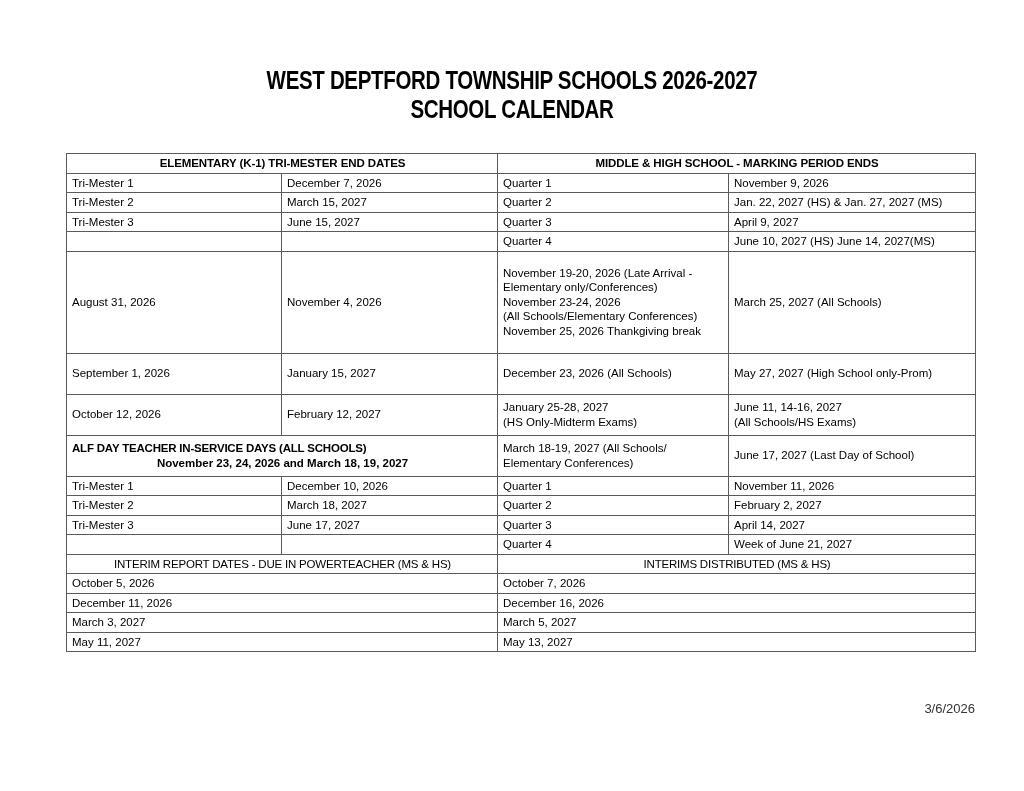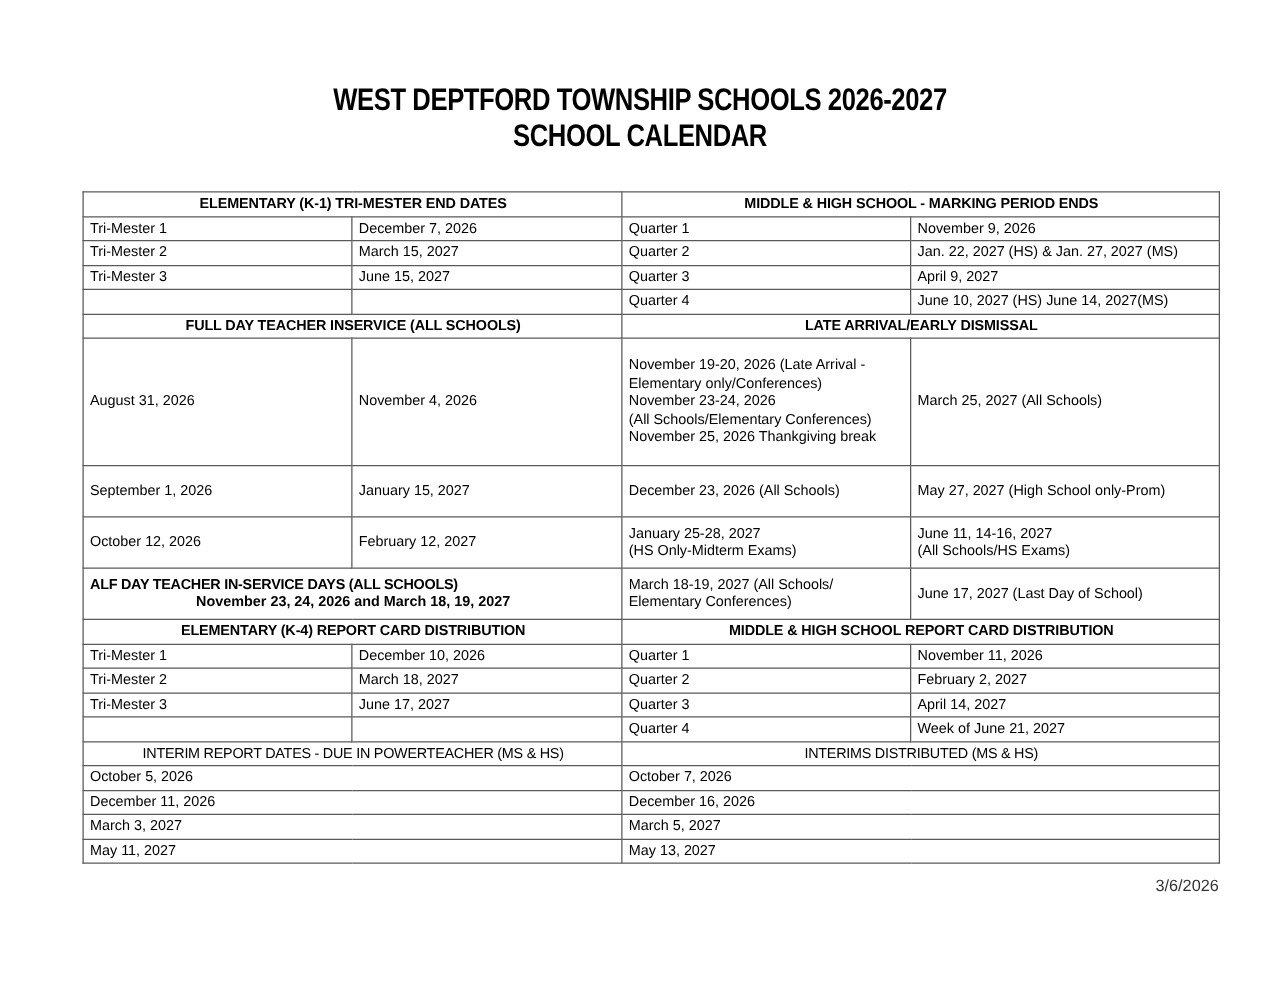--- a/index.html
+++ b/index.html
@@ -119,24 +119,20 @@
         <td>Quarter 3</td>
         <td>April 9, 2027</td>
       </tr>
       <tr class="row-h">
         <td></td>
         <td></td>
         <td>Quarter 4</td>
         <td>June 10, 2027 (HS)  June 14, 2027(MS)</td>
       </tr>
 
-      <tr>
-        <td class="hdr" colspan="2">FULL DAY TEACHER INSERVICE (ALL SCHOOLS)</td>
-        <td class="hdr" colspan="2">LATE ARRIVAL/EARLY DISMISSAL</td>
-      </tr>
 
       <tr class="tall">
         <td>August 31, 2026</td>
         <td>November 4, 2026</td>
         <td style="white-space:pre-line;vertical-align:middle;">November 19-20, 2026 (Late Arrival -
 Elementary only/Conferences)
 November 23-24, 2026
 (All Schools/Elementary Conferences)
 November 25, 2026 Thankgiving break</td>
         <td>March 25, 2027 (All Schools)</td>
@@ -161,24 +157,20 @@
       <tr class="med">
         <td colspan="2">
           <span class="left-line">ALF DAY TEACHER IN-SERVICE DAYS (ALL SCHOOLS)</span>
           <span class="indent-line">November 23, 24, 2026 and March 18, 19, 2027</span>
         </td>
         <td style="white-space:pre-line;margin-top:24px;">March 18-19, 2027 (All Schools/
 Elementary Conferences)</td>
         <td>June 17, 2027 (Last Day of School)</td>
       </tr>
 
-      <tr>
-        <td class="hdr" colspan="2">ELEMENTARY (K-4) REPORT CARD DISTRIBUTION</td>
-        <td class="hdr" colspan="2">MIDDLE &amp; HIGH SCHOOL REPORT CARD DISTRIBUTION</td>
-      </tr>
       <tr class="row-h">
         <td>Tri-Mester 1</td>
         <td>December 10, 2026</td>
         <td>Quarter 1</td>
         <td>November 11, 2026</td>
       </tr>
       <tr class="row-h">
         <td>Tri-Mester 2</td>
         <td>March 18, 2027</td>
         <td>Quarter 2</td>

